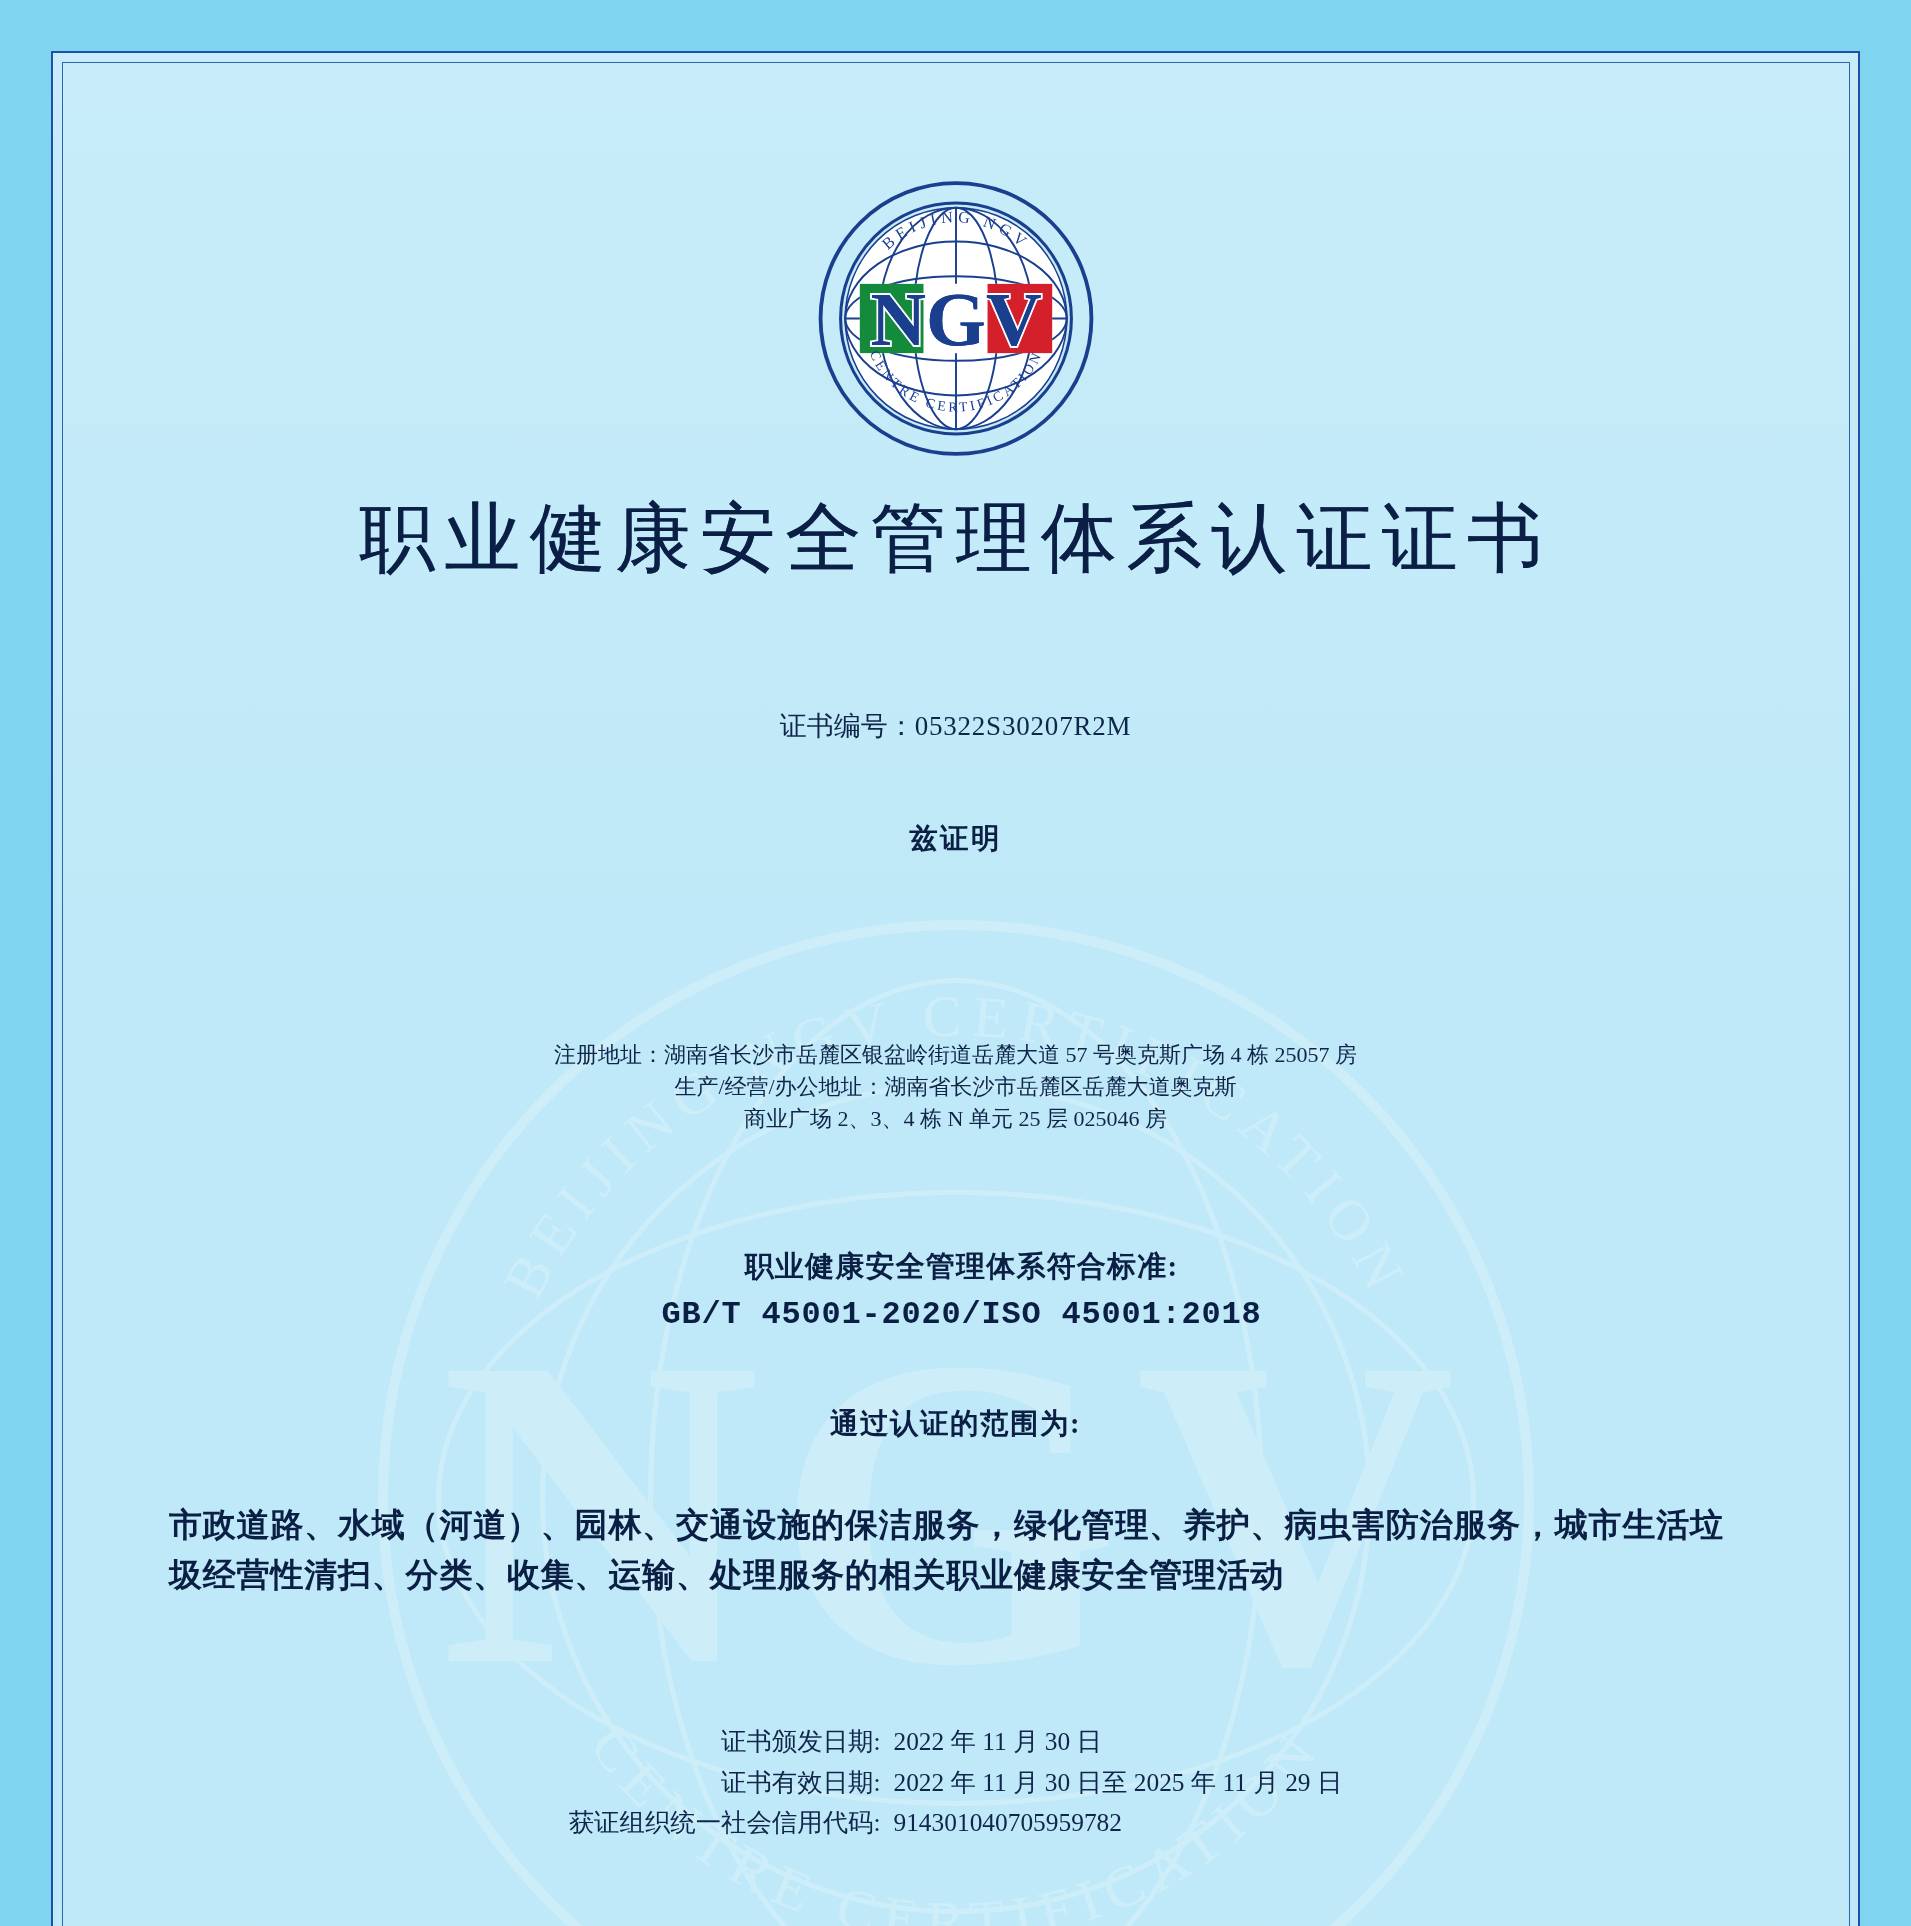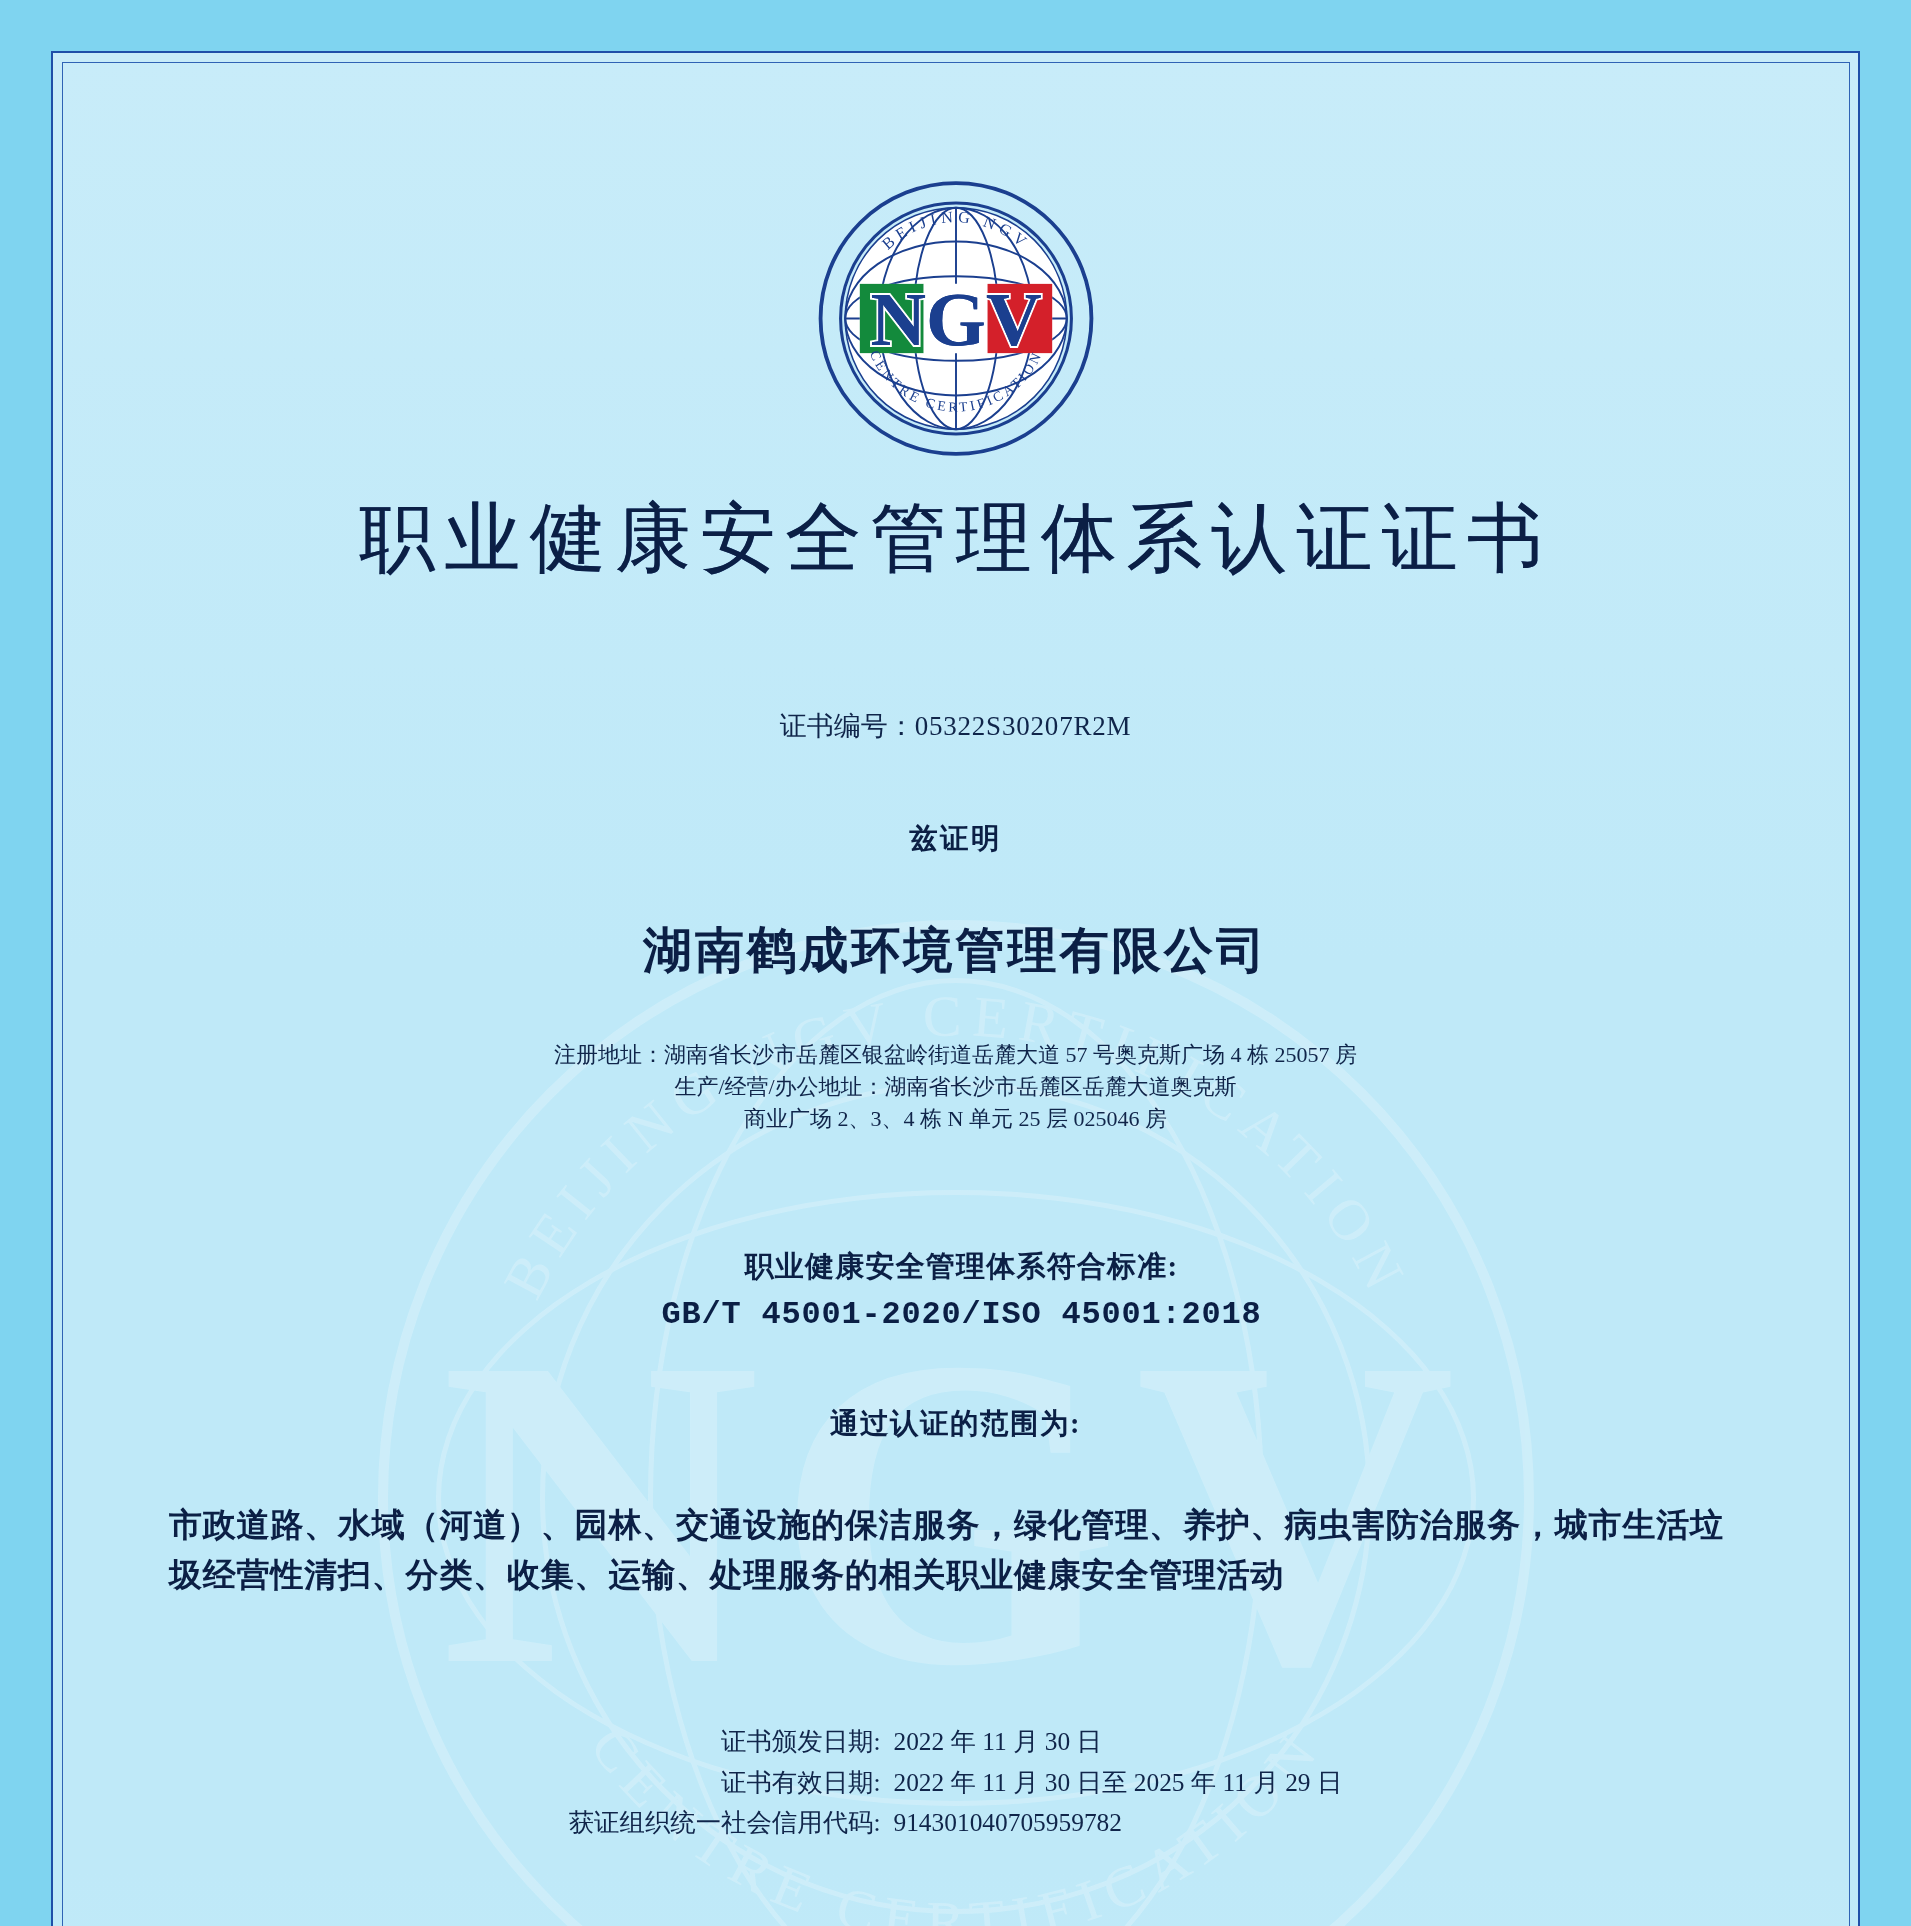--- a/index.html
+++ b/index.html
@@ -199,21 +199,20 @@
     </div>
 
     <div class="title">职业健康安全管理体系认证证书</div>
 
     <div class="cert-no">
       <span>证书编号：</span><span class="num">05322S30207R2M</span>
     </div>
 
     <div class="hereby">兹证明</div>
 
-    <div class="company">湖南鹤成环境管理有限公司</div>
 
     <div class="addr-block">
       <div>注册地址：湖南省长沙市岳麓区银盆岭街道岳麓大道 57 号奥克斯广场 4 栋 25057 房</div>
       <div>生产/经营/办公地址：湖南省长沙市岳麓区岳麓大道奥克斯</div>
       <div>商业广场 2、3、4 栋 N 单元 25 层 025046 房</div>
     </div>
 
     <div class="std-block">
       <div class="std-line1">职业健康安全管理体系符合标准:</div>
       <div class="std-line2">GB/T 45001-2020/ISO 45001:2018</div>

